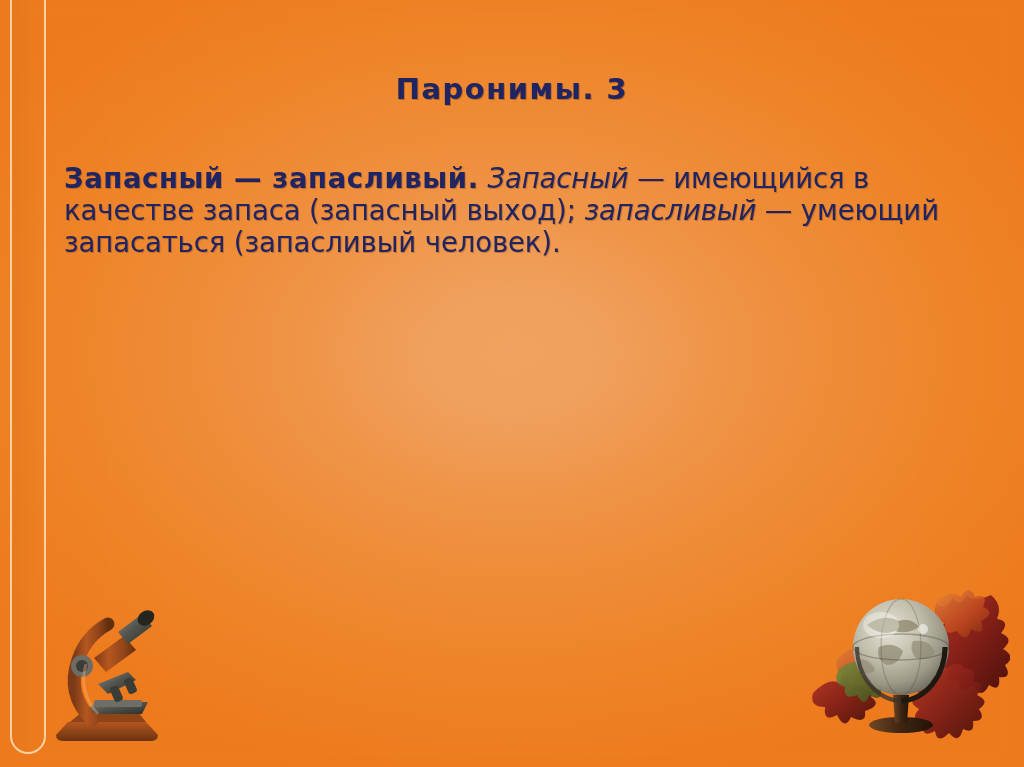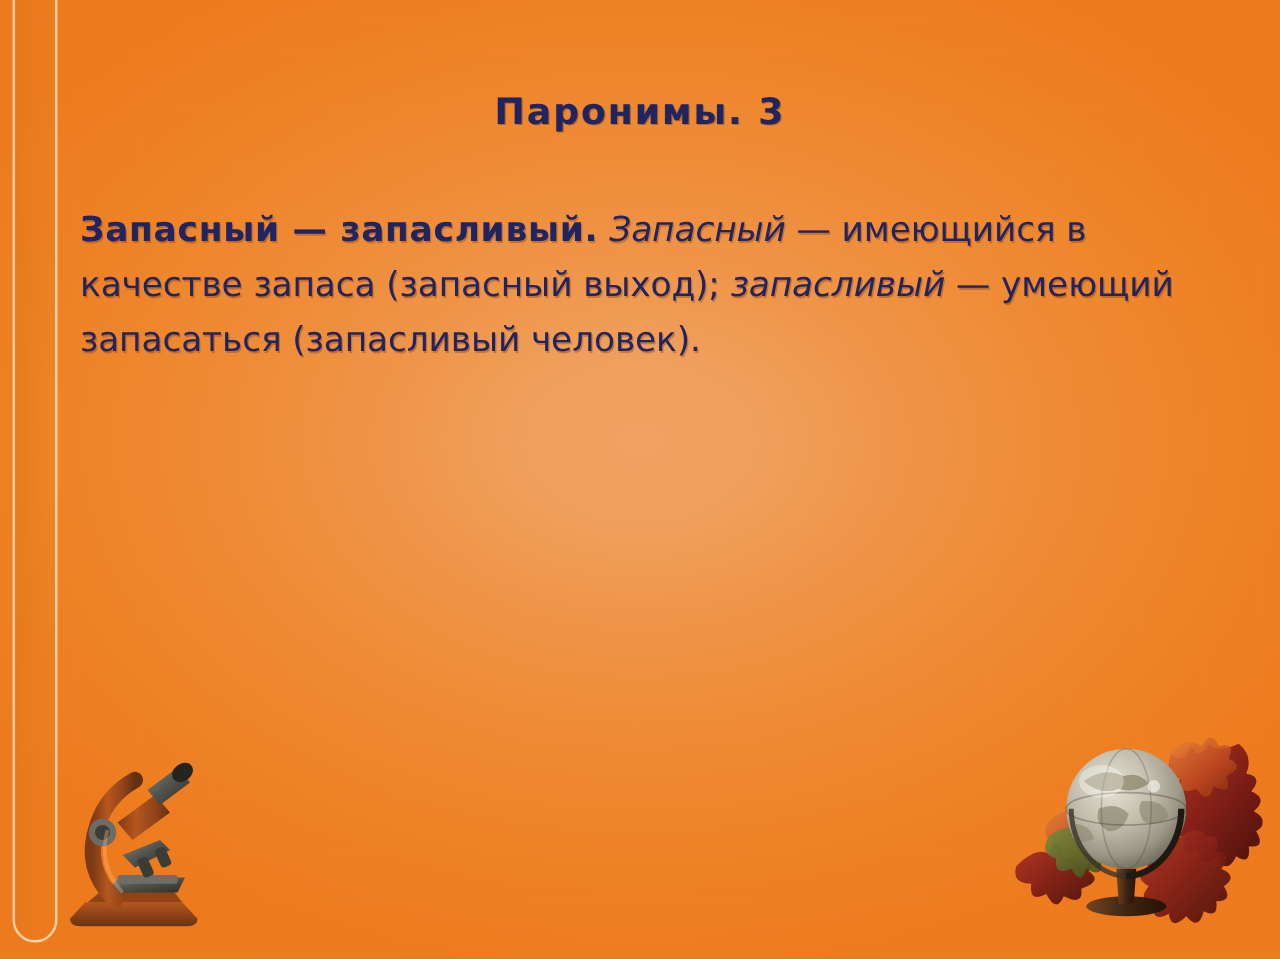--- a/index.html
+++ b/index.html
@@ -13,21 +13,21 @@
   body {
     font-family: "DejaVu Sans", sans-serif;
     background: #ee7c1e;
   }
 
   #slide {
     position: relative;
     width: 1024px;
     height: 767px;
     overflow: hidden;
-    background: #22c55e;
+    background: #ec4899;
   }
 
   
   .bg-layer {
     position: absolute;
     pointer-events: none;
   }
 
   .bg-base {
     inset: 0;
@@ -90,21 +90,21 @@
   .content {
     position: absolute;
     left: 64px;
     top: 162px;
     width: 890px;
   }
 
   .para {
     font-family: "DejaVu Sans", sans-serif;
     font-size: 27.5px;
-    line-height: 44px;
+    line-height: 32px;
     color: #1f2462;
     text-shadow: 1px 1px 0 rgba(120,60,20,0.38);
     margin-bottom: 30px;
     letter-spacing: -0.1px;
   }
 
   .para:last-child { margin-bottom: 0; }
 
   .lead {
     font-weight: bold;

